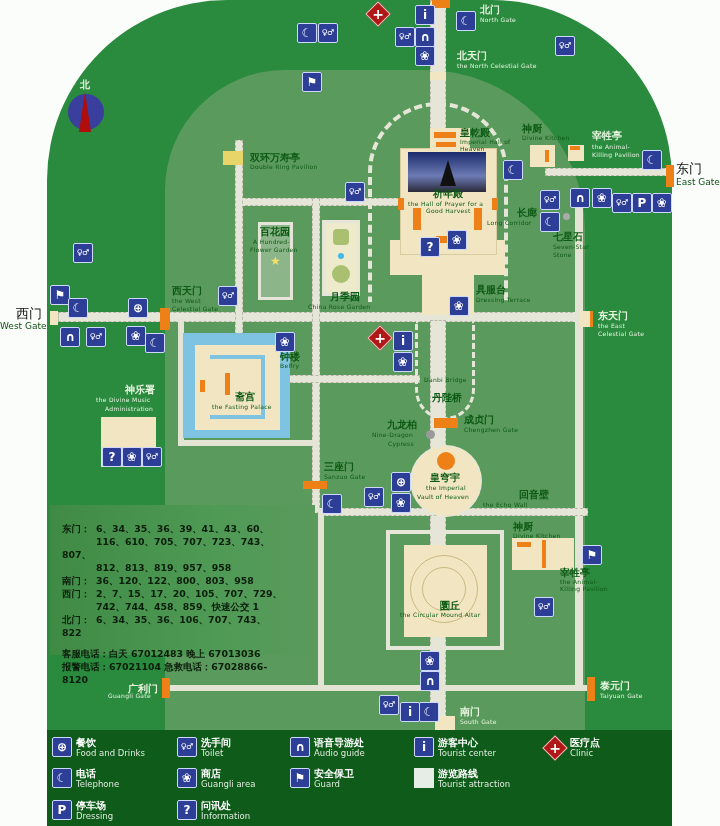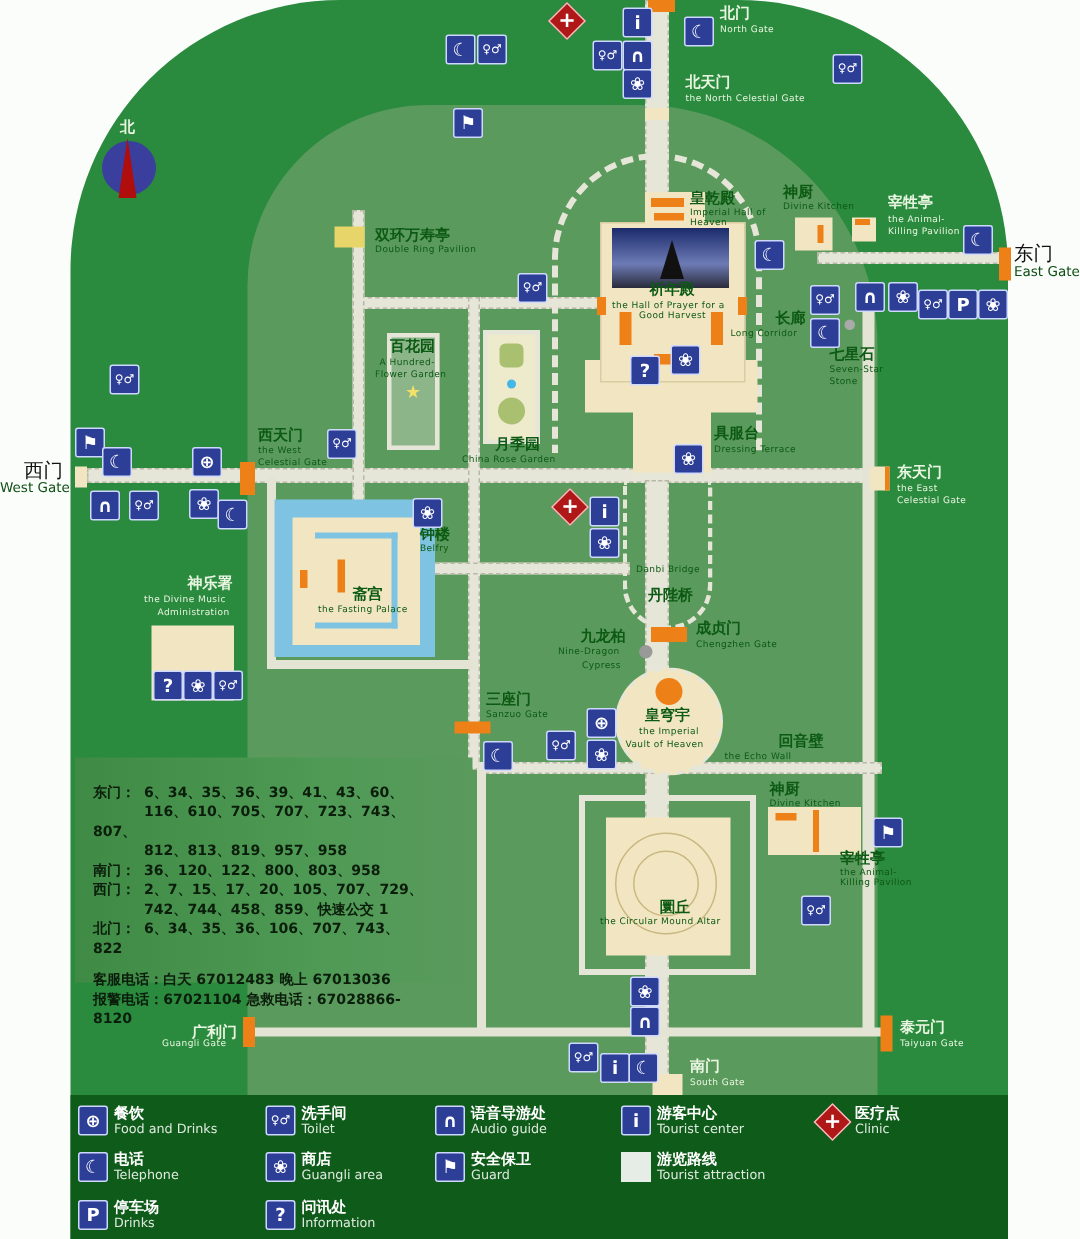--- a/index.html
+++ b/index.html
@@ -333,21 +333,21 @@
     <div style="width:20px;height:20px;background:#e6ece6;"></div>
     <div>
         <div class="leg-cn">游览路线</div>
         <div class="leg-en">Tourist attraction</div>
       </div>
   </div>
   <div class="abs leg-item" style="left:0;top:63px;">
     <div class="ic">P</div>
     <div>
         <div class="leg-cn">停车场</div>
-        <div class="leg-en">Drinks</div>
+        <div class="leg-en">Dressing</div>
       </div>
   </div>
   <div class="abs leg-item" style="left:125px;top:63px;">
     <div class="ic">?</div>
     <div>
         <div class="leg-cn">问讯处</div>
         <div class="leg-en">Information</div>
       </div>
   </div>
 </div>

